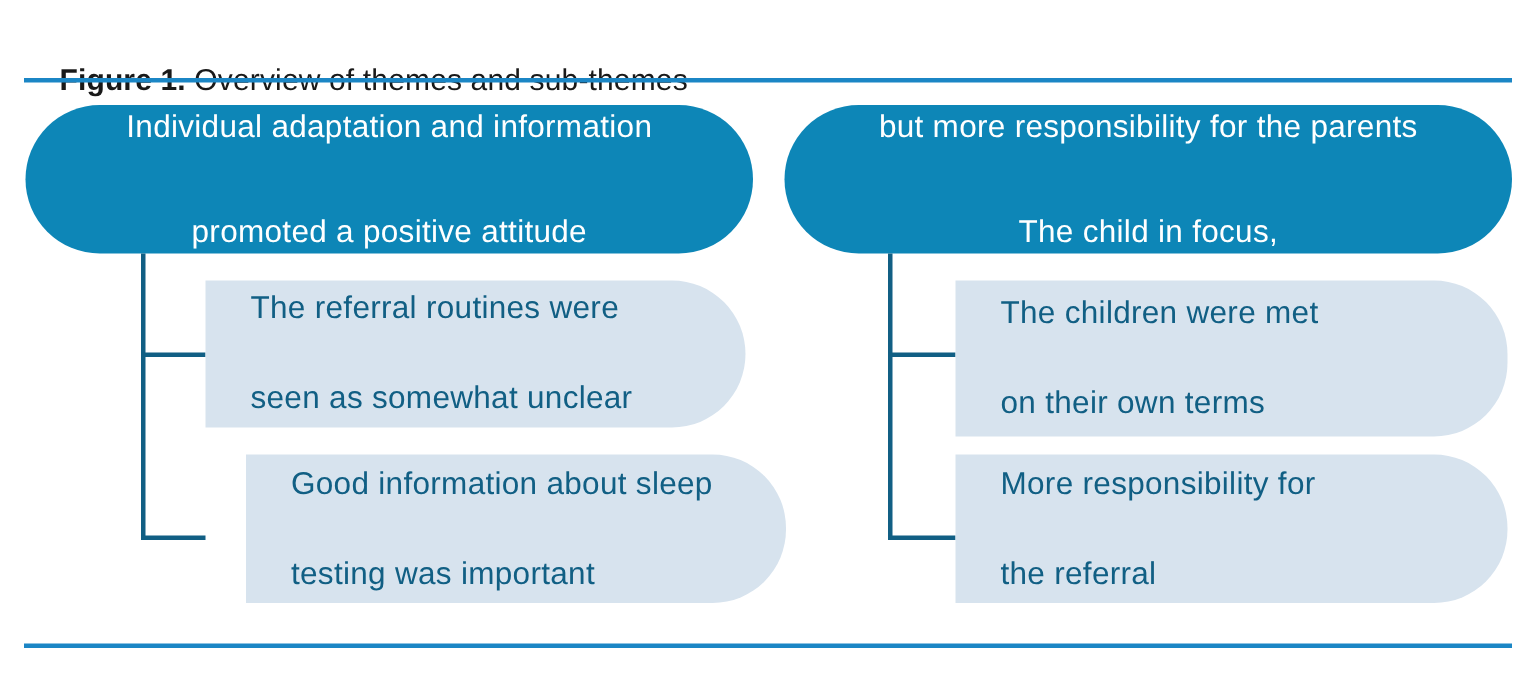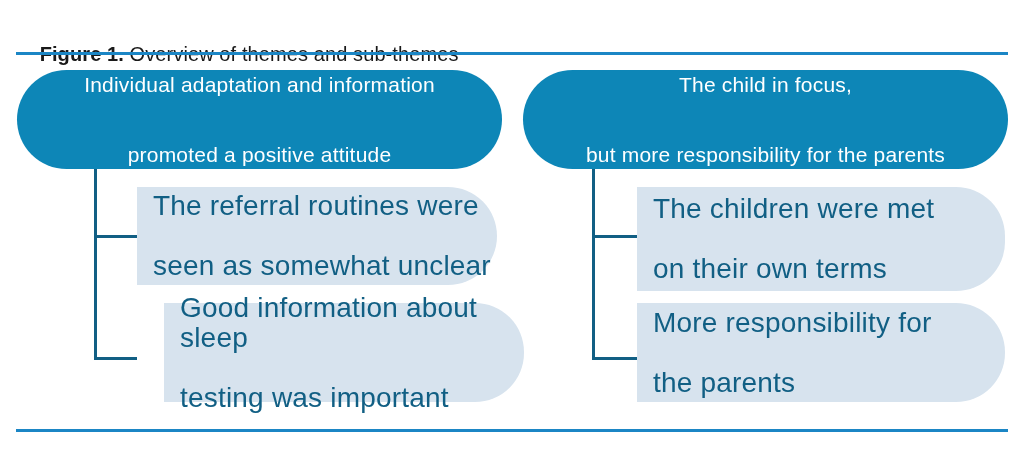--- a/index.html
+++ b/index.html
@@ -68,22 +68,22 @@
   .theme-2{left:523px;}
 
   .sub{
     position:absolute;
     background:var(--subtheme-bg);
     border-radius:0 49px 49px 0;
     color:var(--subtheme-text);
     display:flex;
     flex-direction:column;
     justify-content:center;
-    padding-left:16px;
-    font-size:28px;
+    padding-left:30px;
+    font-size:21px;
     font-weight:500;
     line-height:30px;
     letter-spacing:0.2px;
     gap:30px;
   }
   .sub-l1{left:137px; top:187px; width:360px; height:98px;}
   .sub-l2{left:137px; top:303px; width:360px; height:99px;margin-left:27px;}
   .sub-r1{left:637px; top:187px; width:368px; height:104px;}
   .sub-r2{left:637px; top:303px; width:368px; height:99px;justify-content:center;}
 
@@ -124,33 +124,33 @@
     <div>The referral routines were</div>
     <div>seen as somewhat unclear</div>
   </div>
 
   <div class="sub sub-l2">
     <div>Good information about sleep</div>
     <div>testing was important</div>
   </div>
 
   <div class="theme theme-2">
+    <div>but more responsibility for the parents</div>
     <div>The child in focus,</div>
-    <div>but more responsibility for the parents</div>
   </div>
 
   <div class="connector v-line v-right"></div>
   <div class="connector h-line h-r1"></div>
   <div class="connector h-line h-r2"></div>
 
   <div class="sub sub-r1">
     <div>The children were met</div>
     <div>on their own terms</div>
   </div>
 
   <div class="sub sub-r2">
     <div>More responsibility for</div>
-    <div>the parents</div>
+    <div>the referral</div>
   </div>
 
   <div class="rule rule-bottom"></div>
 
 </div>
 
 </body></html>

